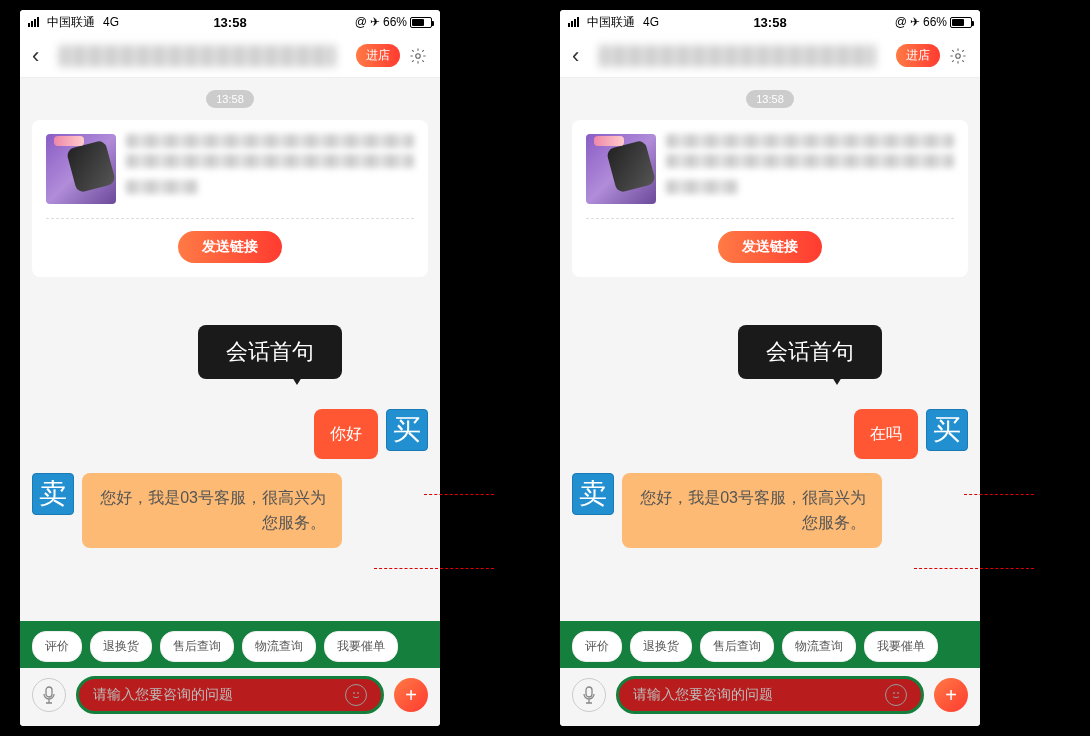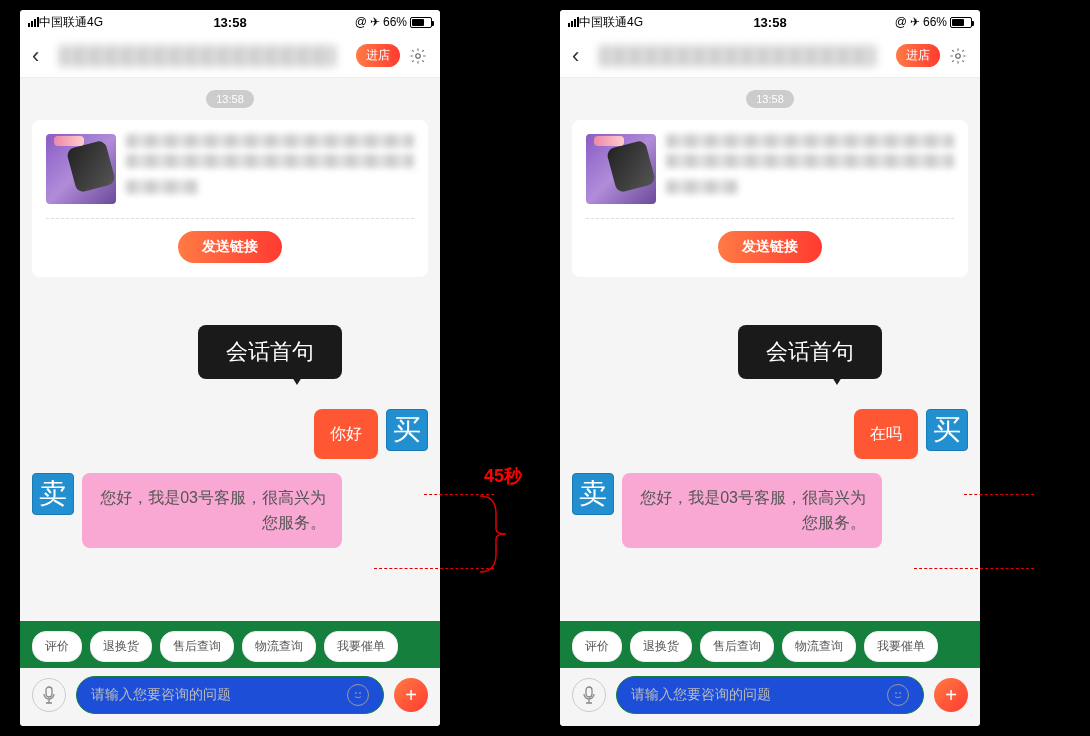--- a/index.html
+++ b/index.html
@@ -2,21 +2,21 @@
 <html><head>
   <meta charset="utf-8">
   <style>
     * { margin: 0; padding: 0; box-sizing: border-box; }
     body { font-family: -apple-system, "PingFang SC", "Hiragino Sans GB", "Microsoft YaHei", sans-serif; background: #000; display: flex; gap: 120px; padding: 10px 20px; }
     .phone { width: 420px; height: 716px; background: #f5f5f5; border-radius: 4px; display: flex; flex-direction: column; position: relative; overflow: visible; }
     .phone-inner { width: 100%; height: 100%; display: flex; flex-direction: column; overflow: hidden; border-radius: 4px; background: #f5f5f5; }
     
     
     .status-bar { height: 24px; background: #fff; display: flex; align-items: center; padding: 0 8px; font-size: 12px; font-weight: 500; }
-    .status-left { display: flex; align-items: center; gap: 0; flex: 1; }
+    .status-left { display: flex; align-items: center; gap: 8px; flex: 1; }
     .signal-bars { display: flex; align-items: flex-end; gap: 1px; }
     .bar { width: 2px; background: #000; }
     .bar.b1 { height: 4px; } .bar.b2 { height: 6px; } .bar.b3 { height: 8px; } .bar.b4 { height: 10px; }
     .status-center { font-weight: 600; font-size: 13px; }
     .status-right { flex: 1; display: flex; justify-content: flex-end; align-items: center; gap: 3px; }
     .battery { width: 22px; height: 11px; border: 1px solid #000; border-radius: 2px; position: relative; display: flex; align-items: center; padding: 1px; }
     .battery::after { content: ''; position: absolute; right: -3px; top: 3px; width: 2px; height: 5px; background: #000; border-radius: 0 1px 1px 0; }
     .battery-fill { width: 66%; height: 100%; background: #000; border-radius: 1px; }
     
     
@@ -45,30 +45,30 @@
     .annotation-bubble { align-self: center; background: #1a1a1a; color: #fff; font-size: 22px; padding: 12px 28px; border-radius: 8px; position: relative; margin-top: 30px; margin-bottom: 30px; margin-left: 80px; }
     .annotation-bubble::after { content: ''; position: absolute; bottom: -16px; right: 35px; border: 10px solid transparent; border-top: 16px solid #1a1a1a; }
     
     .msg-row { display: flex; align-items: flex-start; gap: 8px; margin-bottom: 14px; }
     .msg-row.right { justify-content: flex-end; }
     .avatar { width: 42px; height: 42px; border-radius: 4px; display: flex; align-items: center; justify-content: center; font-size: 28px; color: #fff; font-weight: 400; flex-shrink: 0; }
     .avatar.buyer { background: #2290d0; border: 1px solid #1a7ab5; }
     .avatar.seller { background: #2290d0; border: 1px solid #1a7ab5; }
     .bubble { max-width: 260px; padding: 12px 16px; border-radius: 8px; font-size: 16px; line-height: 1.6; text-align: right; }
     .bubble.sent { background: #ff5733; color: #fff; }
-    .bubble.recv { background: #f9a8d4; color: #555; }
+    .bubble.recv { background: #fdba74; color: #555; }
     
     
     .quick-row { display: flex; gap: 8px; padding: 10px 12px 6px; background: #15803d; overflow-x: auto; }
     .quick-btn { background: #fff; border: none; color: #555; font-size: 12px; padding: 6px 12px; border-radius: 14px; white-space: nowrap; border: 1px solid #eee; }
     
     
     .input-bar { display: flex; align-items: center; gap: 10px; padding: 8px 12px 12px; background: #f5f5f5; }
     .mic { width: 34px; height: 34px; border: 1px solid #ccc; border-radius: 50%; display: flex; align-items: center; justify-content: center; color: #888; }
-    .input-field { flex: 1; background: #1d4ed8; border-radius: 20px; height: 38px; display: flex; align-items: center; padding: 0 14px; border: 1px solid #15803d; }
+    .input-field { flex: 1; background: #b91c1c; border-radius: 20px; height: 38px; display: flex; align-items: center; padding: 0 14px; border: 3px solid #15803d; }
     .input-placeholder { color: #bbb; font-size: 14px; flex: 1; }
     .emoji-btn { width: 22px; height: 22px; border: 1.5px solid #999; border-radius: 50%; display: flex; align-items: center; justify-content: center; color: #999; font-size: 11px; }
     .plus-btn { width: 34px; height: 34px; background: linear-gradient(135deg, #ff7a45, #ff3b30); border-radius: 50%; display: flex; align-items: center; justify-content: center; color: #fff; font-size: 20px; font-weight: 300; }
     
     
     .bracket-wrap { position: absolute; right: -82px; top: 454px; display: flex; flex-direction: column; align-items: flex-start; }
     .bracket-label { color: #ff0000; font-size: 18px; font-weight: 700; margin-bottom: 6px; margin-left: 6px; white-space: nowrap; }
     .bracket-svg { stroke: #d00; fill: none; stroke-width: 1.5; }
     .dashed-line { position: absolute; border-top: 1.5px dashed #d00; }
   </style>
@@ -162,26 +162,20 @@
               <circle cx="5" cy="5" r="0.5" fill="#999"></circle>
               <circle cx="9" cy="5" r="0.5" fill="#999"></circle>
               <path d="M4 8.5c1 1.5 5 1.5 6 0"></path>
             </svg>
         </div>
       </div>
       <div class="plus-btn">+</div>
     </div>
   </div>
 
-  <div class="bracket-wrap">
-    <div class="bracket-label">45秒</div>
-    <svg class="bracket-svg" width="30" height="80" viewBox="0 0 30 80">
-      <path d="M2 2 Q18 2 18 20 L18 35 Q18 40 28 40 Q18 40 18 45 L18 60 Q18 78 2 78"></path>
-    </svg>
-  </div>
   <div class="dashed-line" style="right:-54px; top:484px; width:70px;"></div>
   <div class="dashed-line" style="right:-54px; top:558px; width:120px;"></div>
 </div>
 
 <div class="phone">
   <div class="phone-inner">
     <div class="status-bar">
       <div class="status-left">
         <div class="signal-bars">
           <div class="bar b1"></div>

